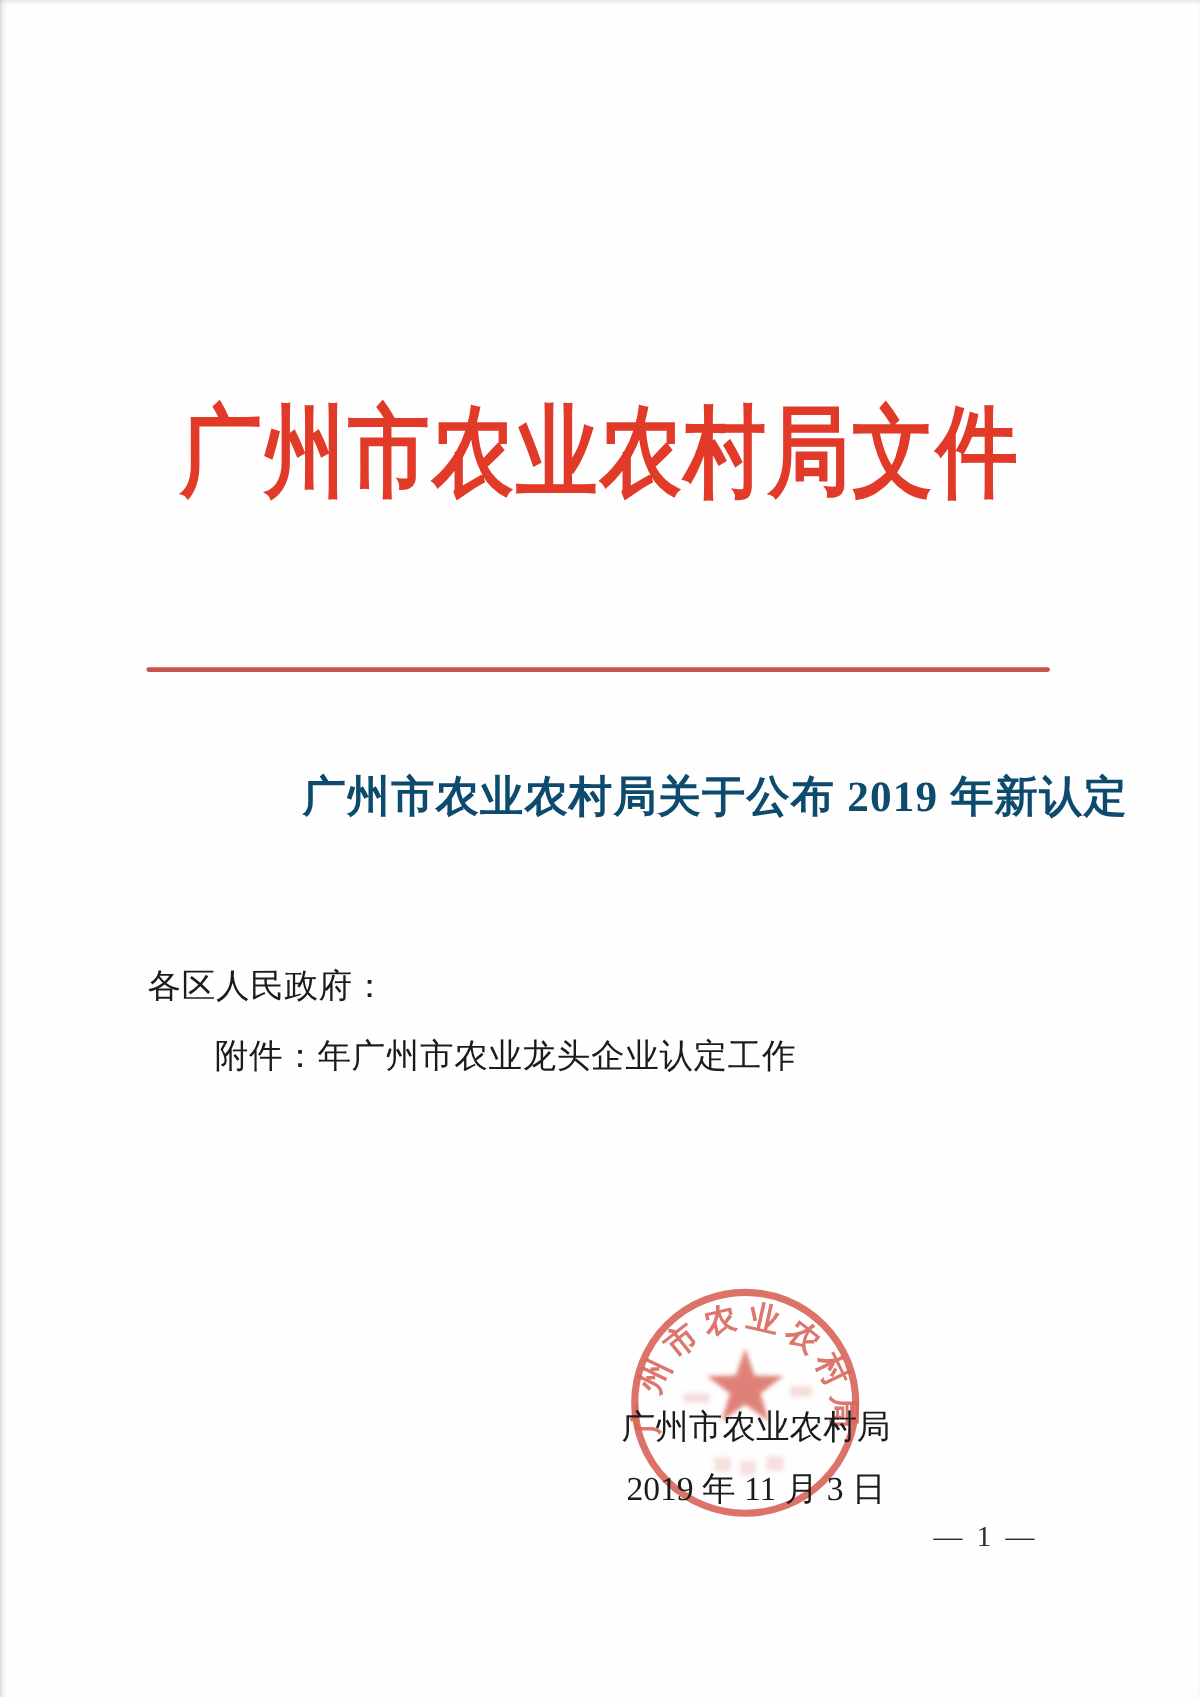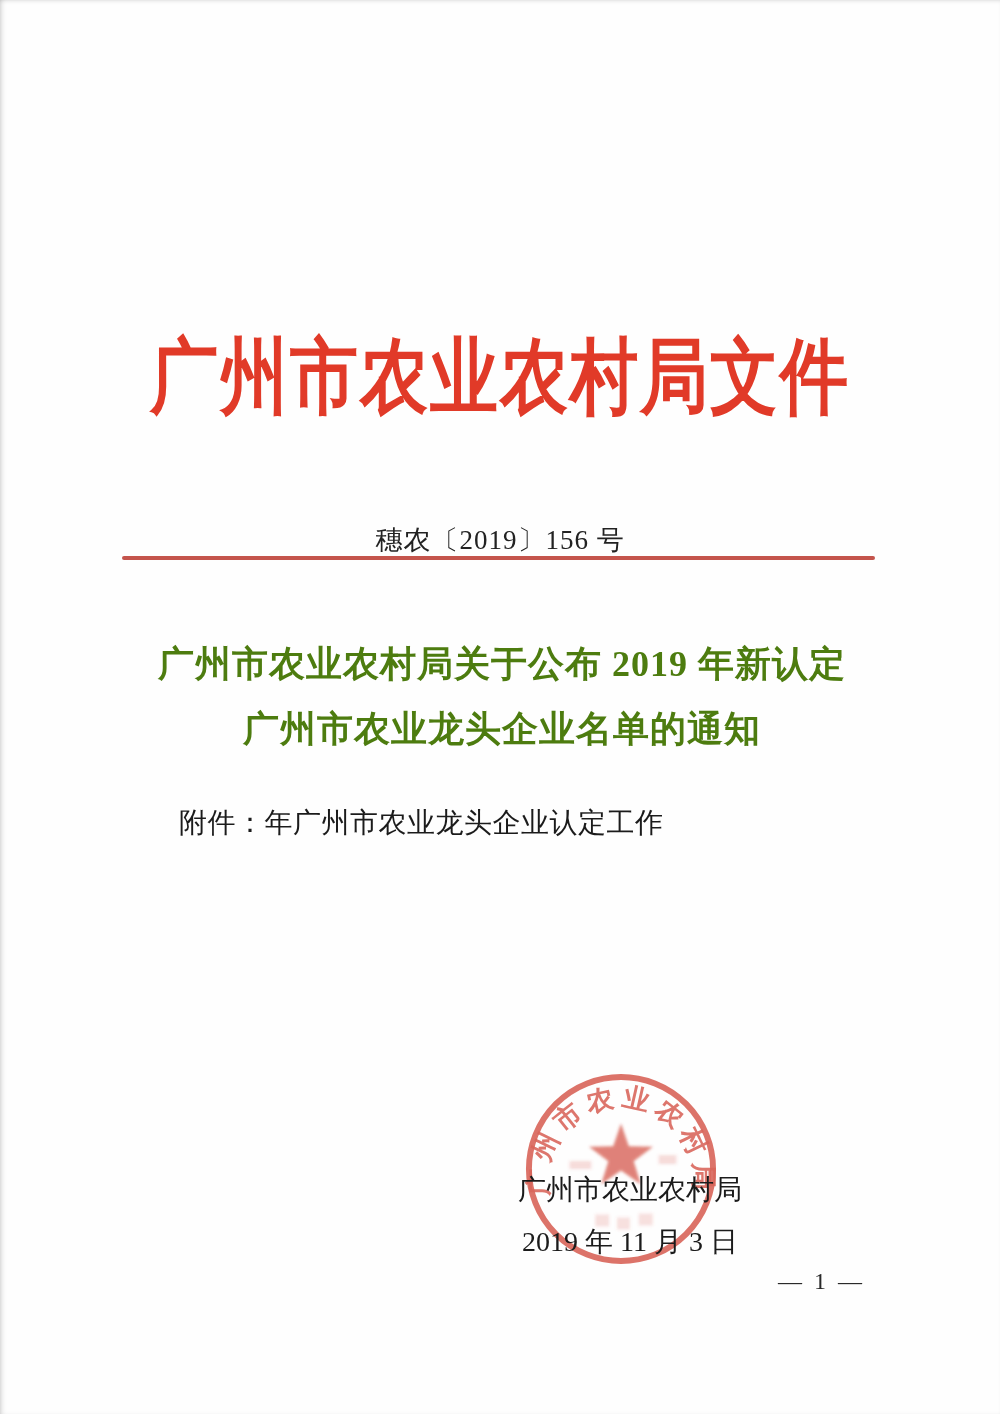--- a/index.html
+++ b/index.html
@@ -50,26 +50,26 @@
     position:absolute;
     top:556px; left:122px;
     width:753px; height:4px;
     background:var(--line-red);
     border-radius:2px;
   }
   
   .doc-title{
     position:absolute;
     top:632px; left:64px; right:60px;
-    text-align:center;
+    text-align:right;
     font-size:36px;
     font-weight:bold;
     line-height:65px;
     letter-spacing:1px;
-    color:#4d7c0f;
+    color:#0c4a6e;
   }
   
   .body-block{
     position:absolute;
     top:794px; left:123px;
     width:754px;
     font-size:28px;
     line-height:57.5px;
     letter-spacing:.5px;
     text-align:justify;
@@ -107,30 +107,29 @@
     white-space:nowrap;
   }
 </style>
 </head>
 <body>
 
 <div class="page">
 
   <div class="agency-banner">广州市农业农村局文件</div>
 
-  <div class="doc-number">穗农〔2019〕156 号</div>
 
   <div class="red-line"></div>
 
   <div class="doc-title">
     <div>广州市农业农村局关于公布 2019 年新认定</div>
-    <div>广州市农业龙头企业名单的通知</div>
   </div>
 
   <div class="body-block">
+    <div class="salutation">各区人民政府：</div>
     <div class="attachment-line">附件：年广州市农业龙头企业认定工作</div>
   </div>
 
   <div class="seal">
     <svg viewBox="0 0 200 200">
       <defs>
         <filter id="sealBlur" x="-50%" y="-50%" width="200%" height="200%">
           <feGaussianBlur stdDeviation="1.6"></feGaussianBlur>
         </filter>
       </defs>

